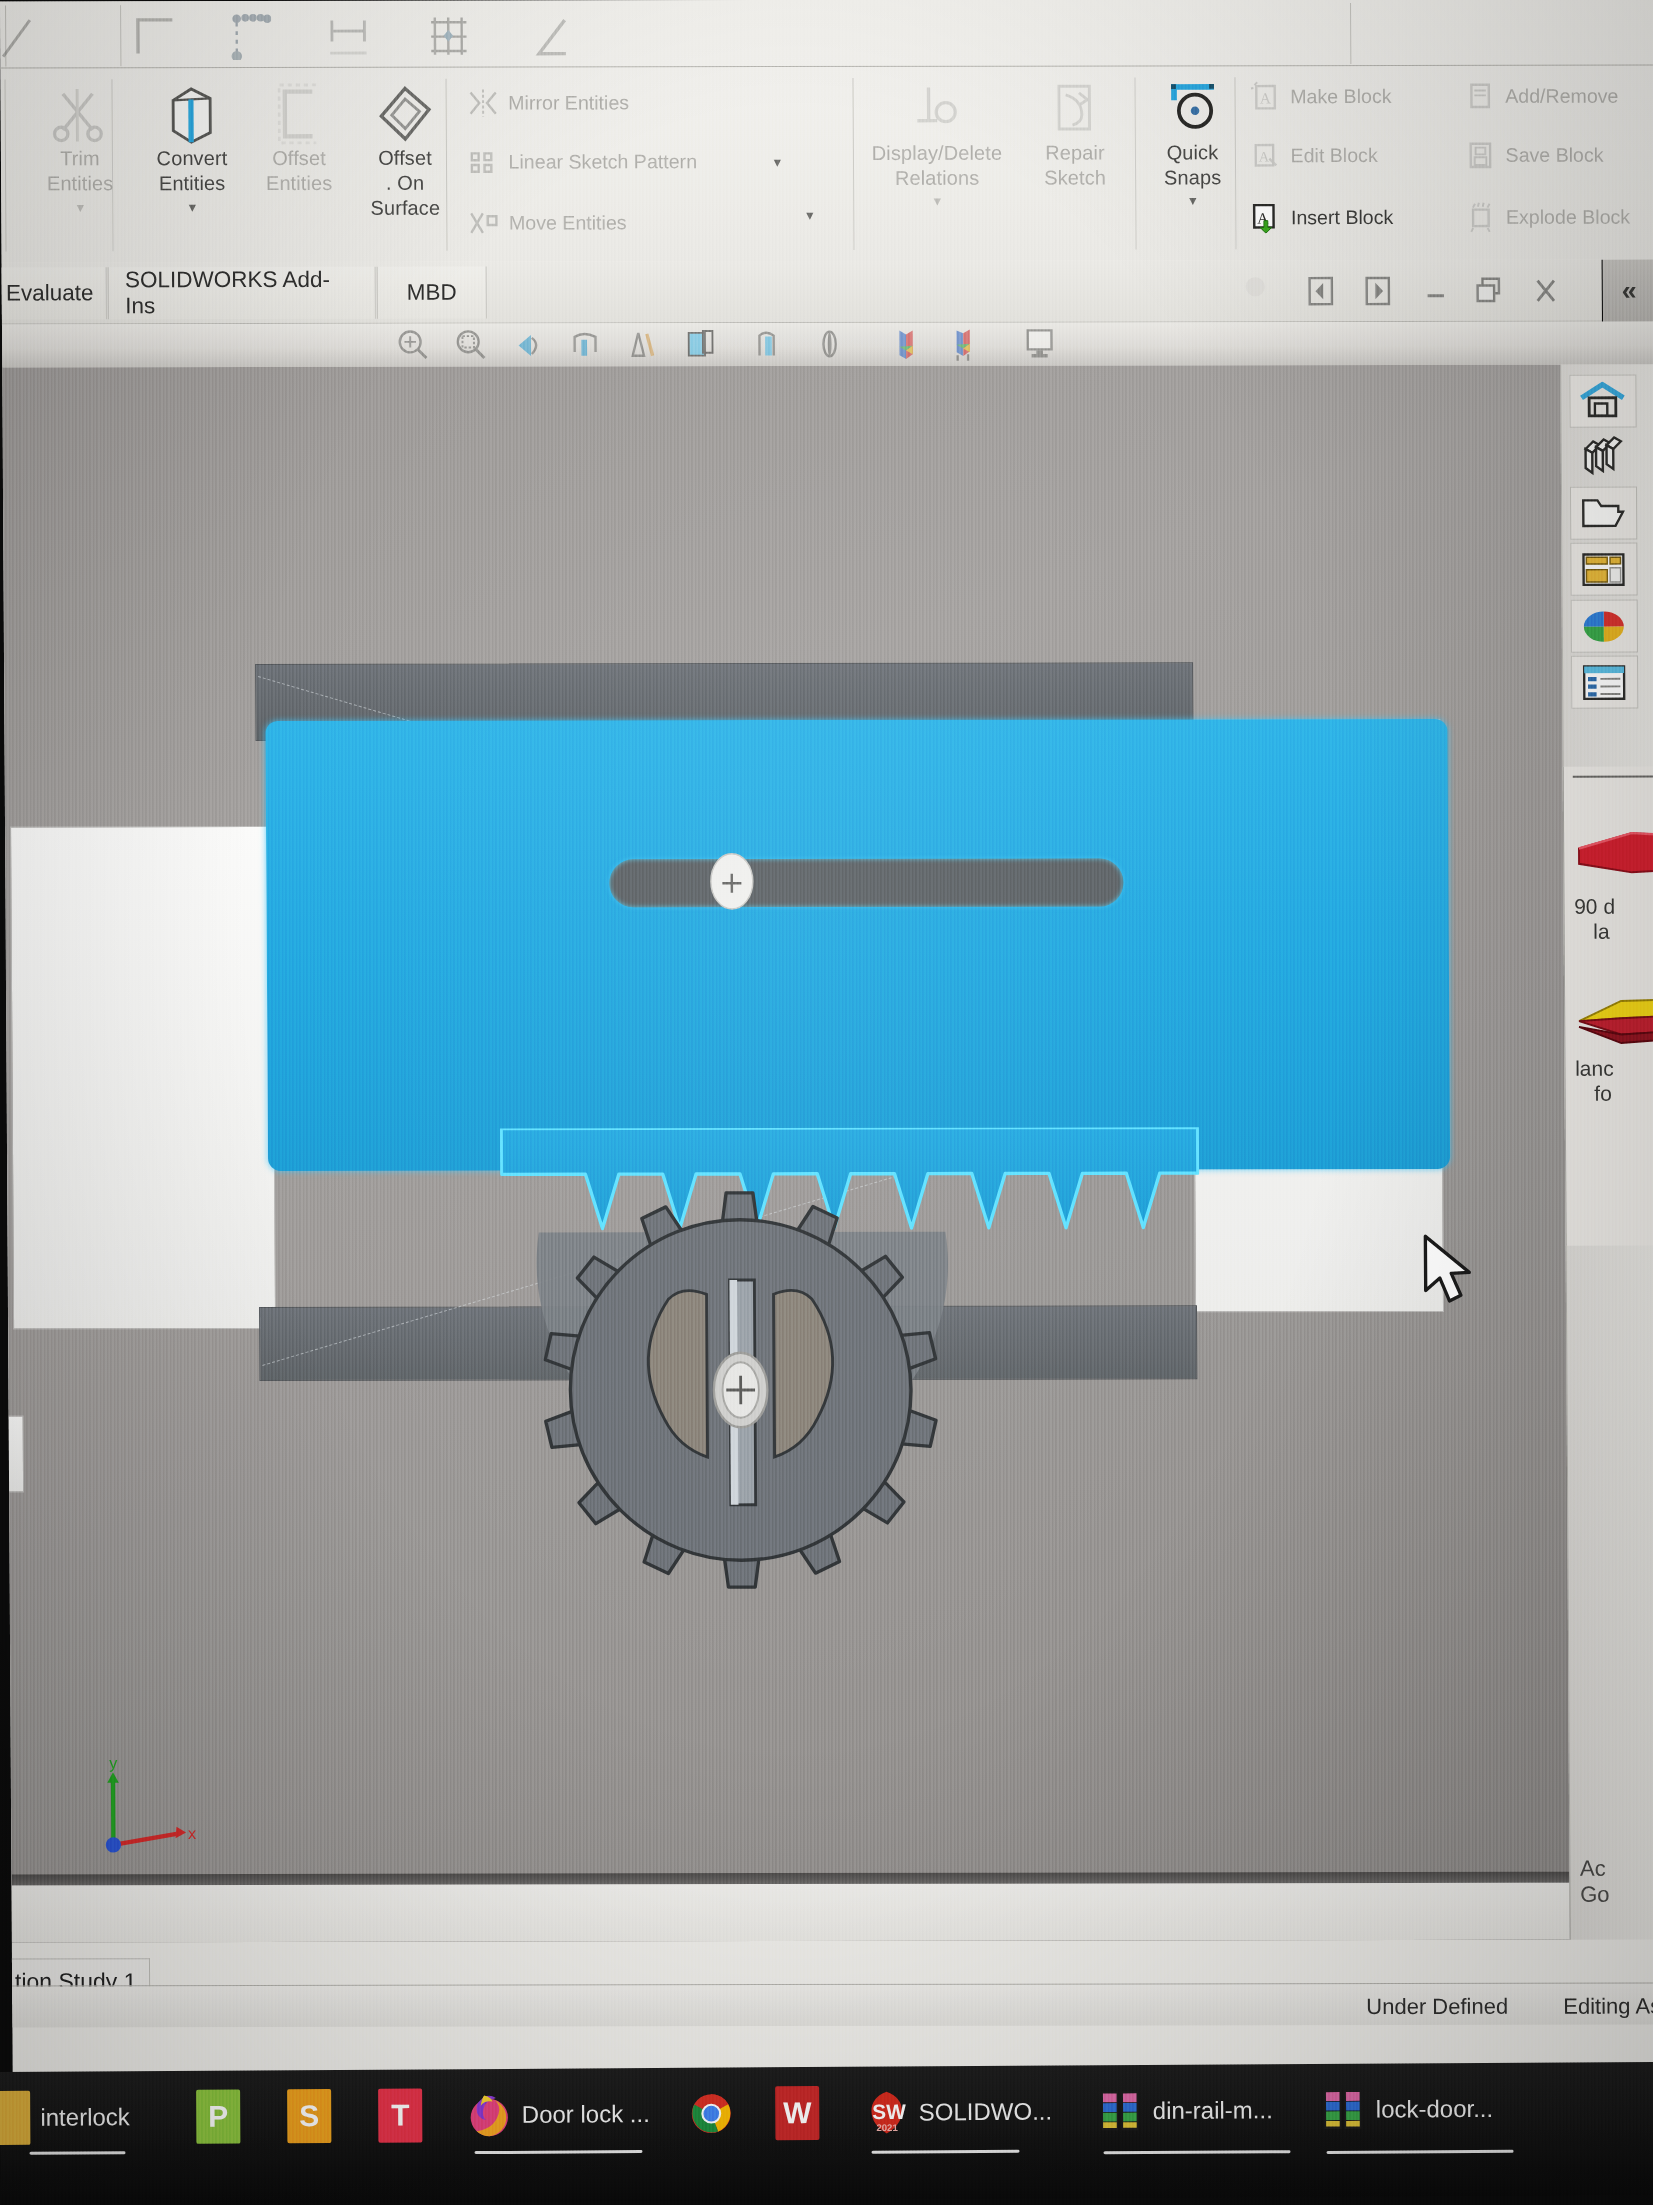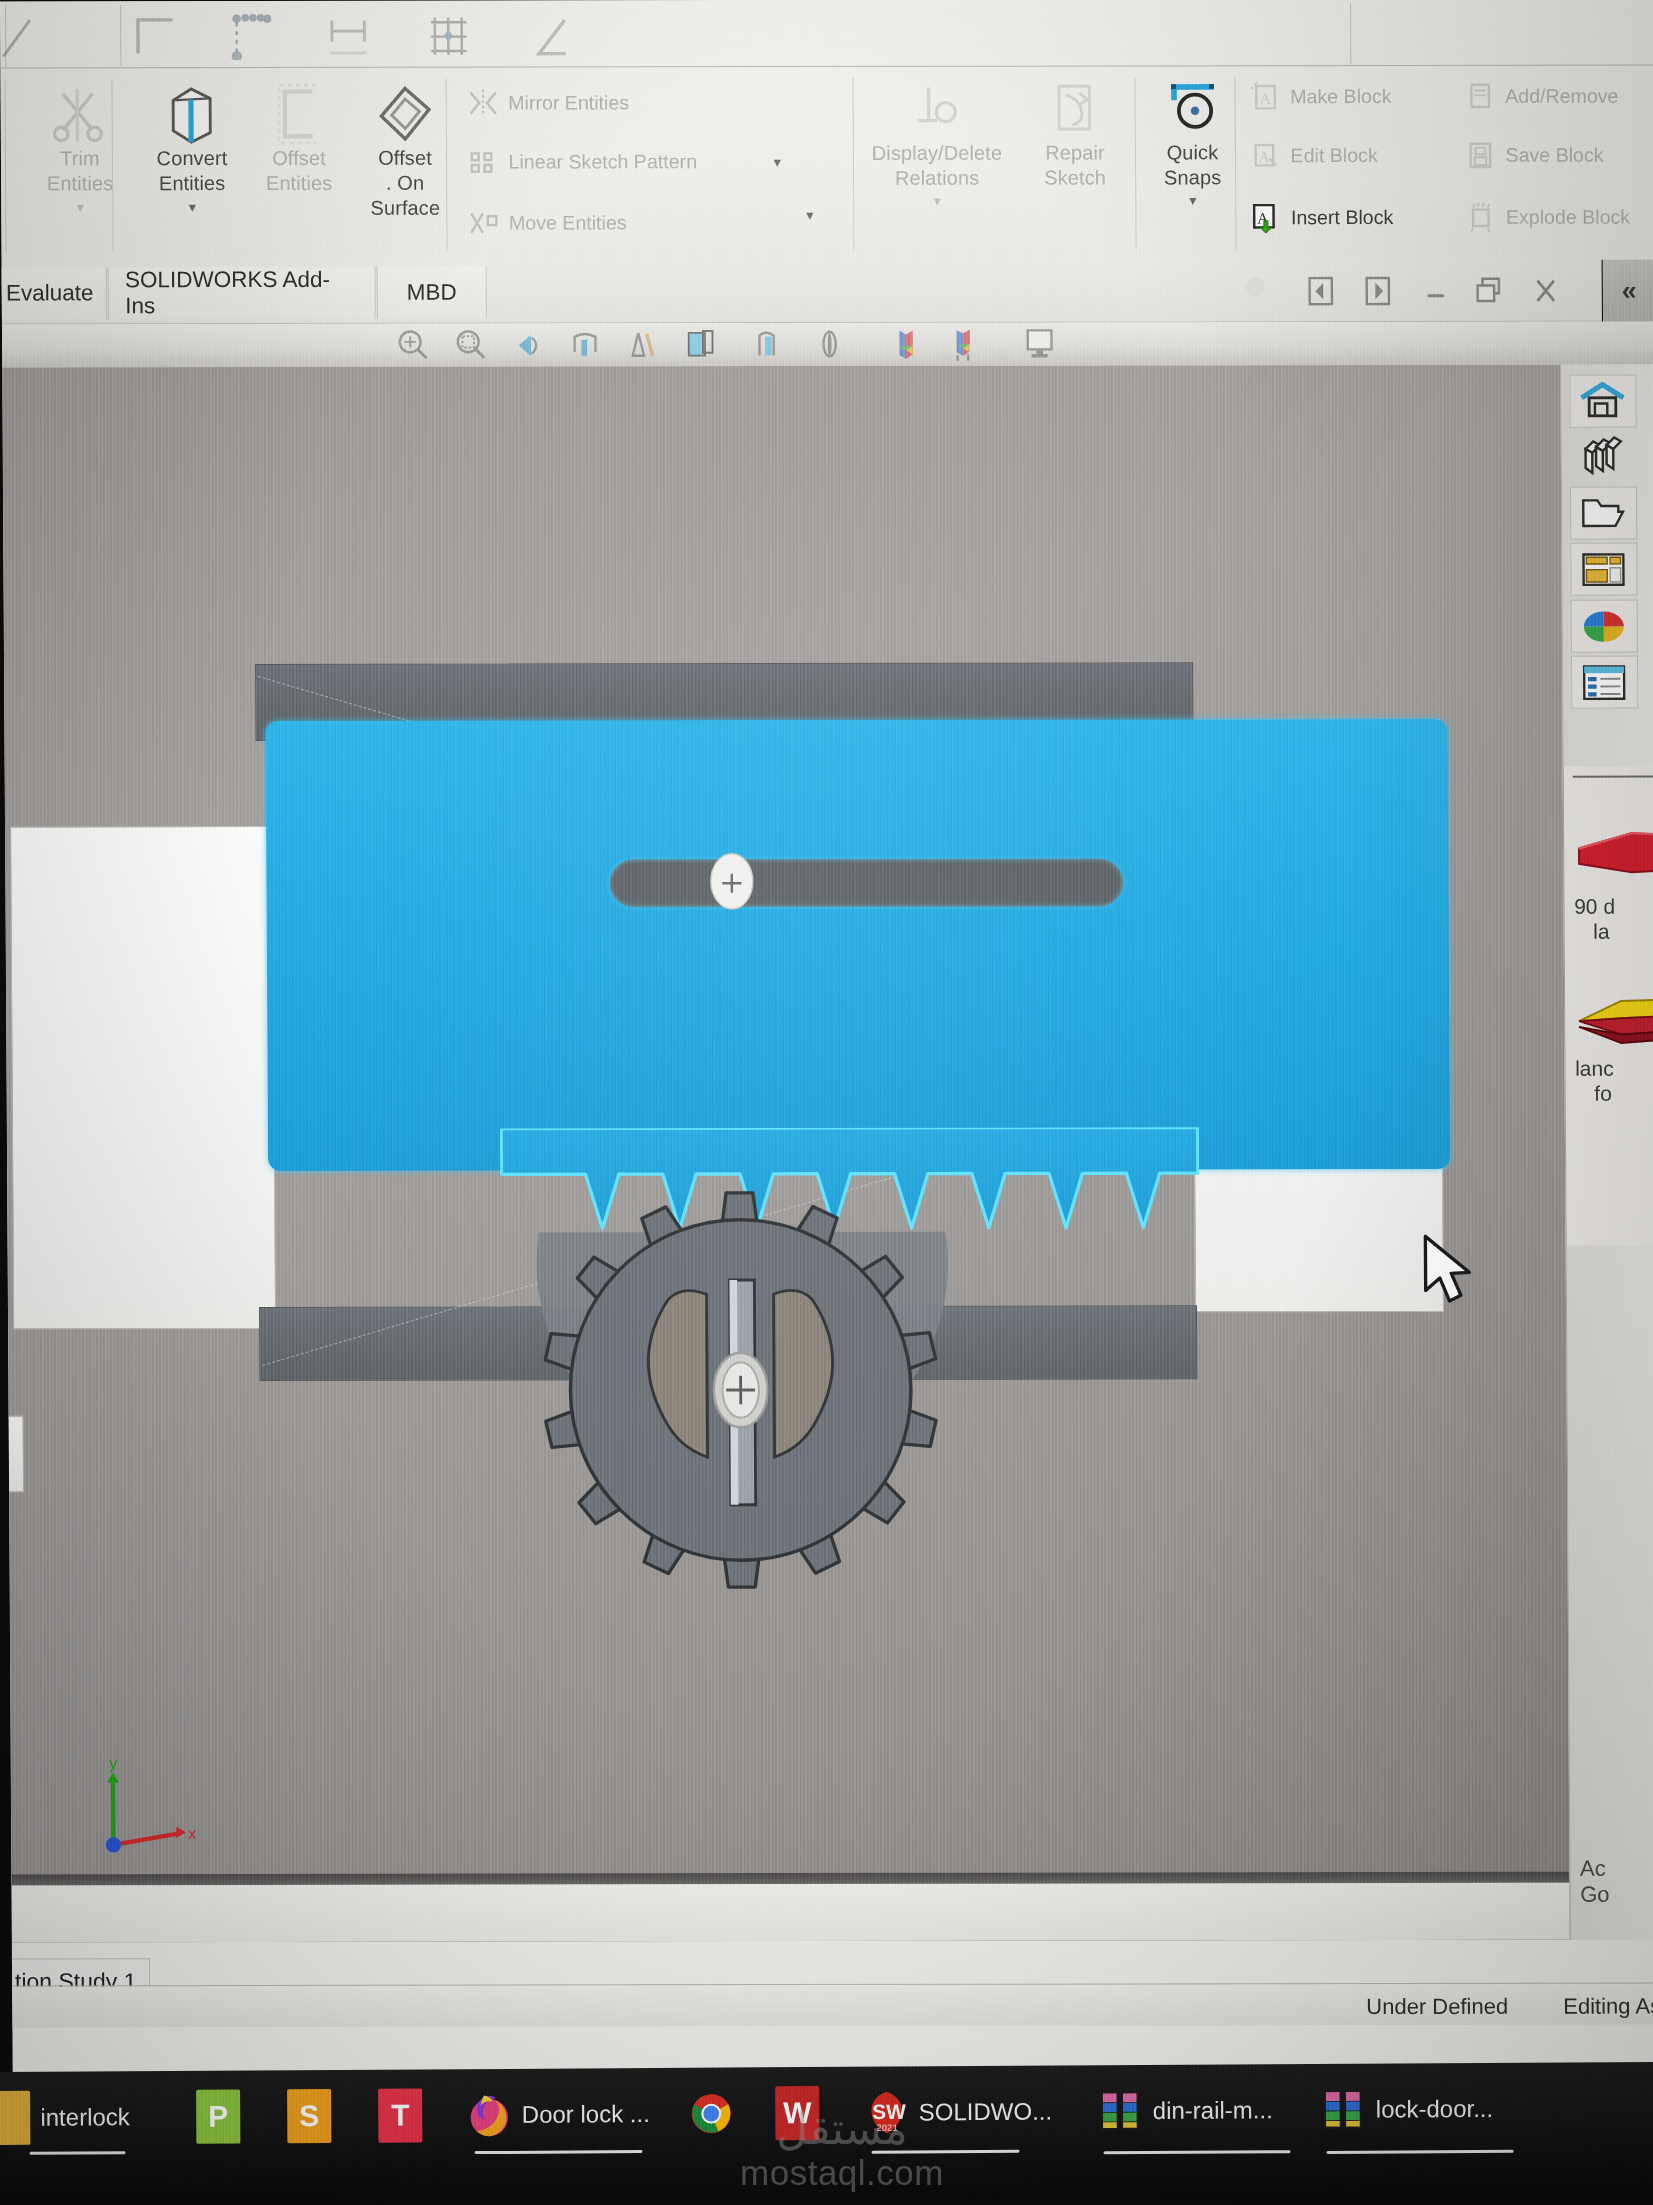--- a/index.html
+++ b/index.html
@@ -894,21 +894,17 @@
           <rect x="62" y="36" width="34" height="22" fill="#2f6fd8"></rect>
           <rect x="62" y="60" width="34" height="22" fill="#3aa84a"></rect>
           <rect x="62" y="84" width="34" height="14" fill="#e0c43a"></rect>
         </svg>
       </span>
       <span class="tb-lb">lock-door...</span>
     </div>
     <div class="tb-underline" style="left:1326px; top:87px; width:187px;"></div>
   </div>
 
-  <div class="watermark">
-    <div class="wm-ar">مستقل</div>
-    <div class="wm-en">mostaql.com</div>
-  </div>
 
   <div id="moire"></div>
   <div id="vignette"></div>
 </div>
 
 
 </body></html>

